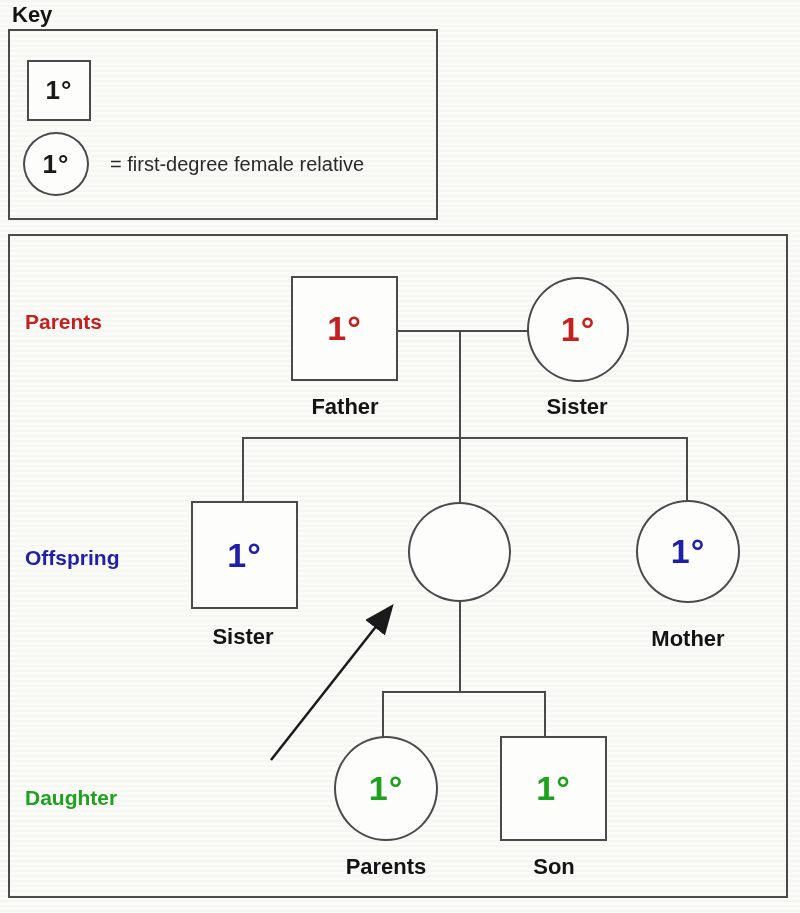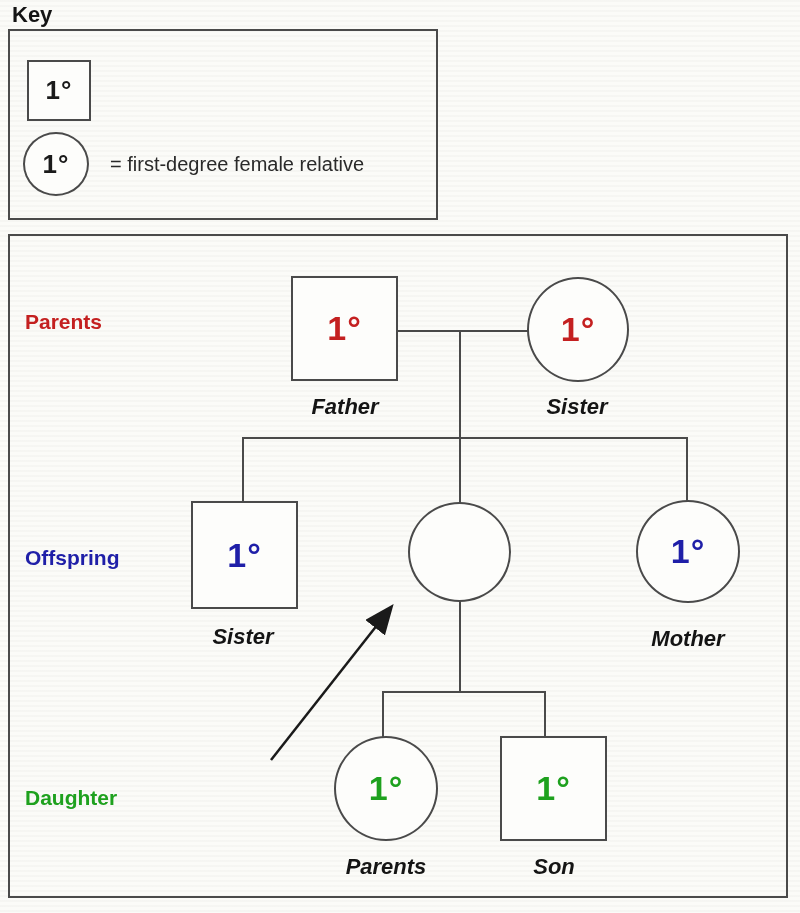--- a/index.html
+++ b/index.html
@@ -42,21 +42,20 @@
   .shape.circle { border-radius: 50%; }
   .shape.key-shape { font-size: 26px; }
 
   .name-label {
     position: absolute;
     transform: translateX(-50%);
     font-weight: bold;
     font-size: 22px;
     color: #141414;
     white-space: nowrap;
-    font-style: italic;
   }
   .gen-label {
     position: absolute;
     font-weight: bold;
     font-size: 21px;
     white-space: nowrap;
   }
 
   .c-red   { color: #c42020; }
   .c-blue  { color: #1f1fa8; }

